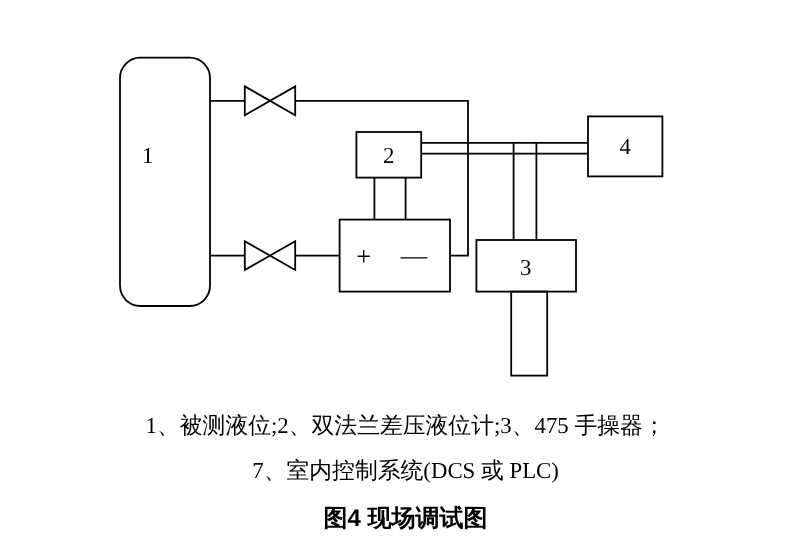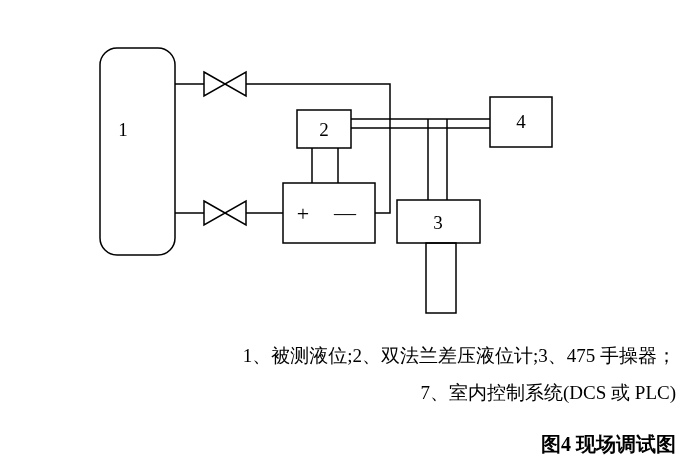--- a/index.html
+++ b/index.html
@@ -21,31 +21,31 @@
   }
   .diagram text {
     font-family: "Liberation Serif", serif;
     fill: #000000;
   }
   .caption {
     position: absolute;
     top: 337px;
     left: 0;
     width: 100%;
-    text-align: right;
+    text-align: center;
     color: #000000;
     font-family: "Liberation Serif", serif;
     font-size: 19px;
   }
   .caption .line {
     line-height: 37px;
   }
   .caption .fig-title {
-    margin-top: 16px;
-    font-family: Liberation Serif, serif;
+    margin-top: 4px;
+    font-family: Liberation Sans, sans-serif;
     font-weight: bold;
     font-size: 20px;
     line-height: 34px;
   }
 </style>
 </head>
 <body>
 
 <div class="page">
 

